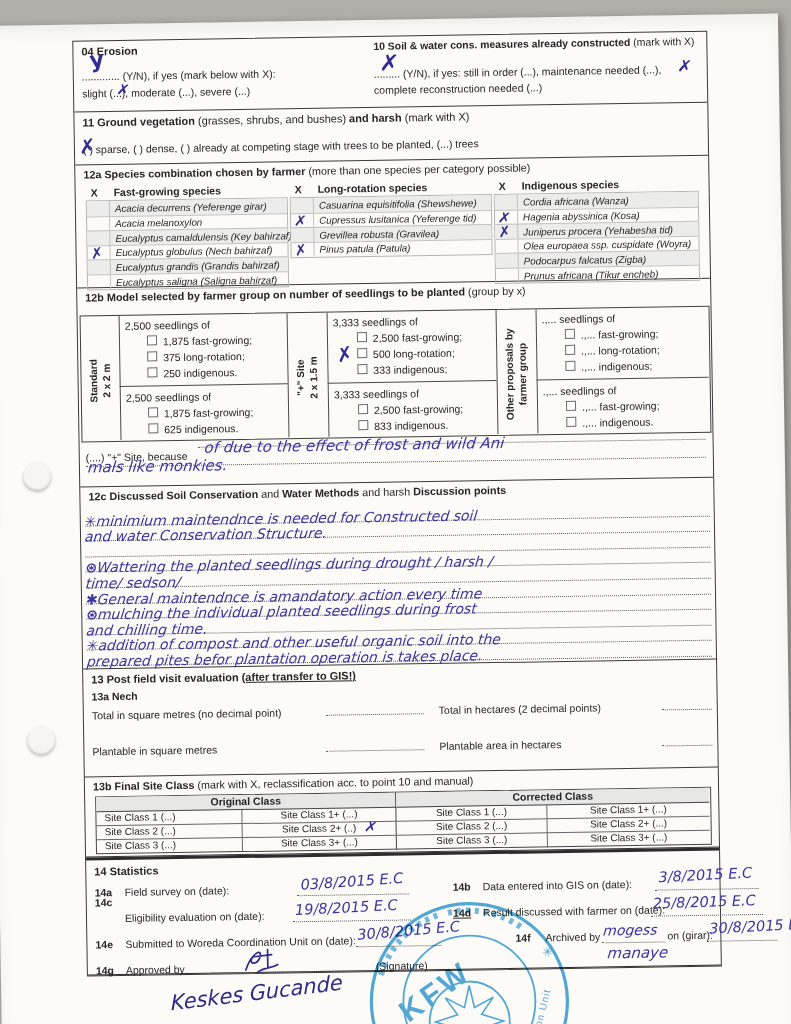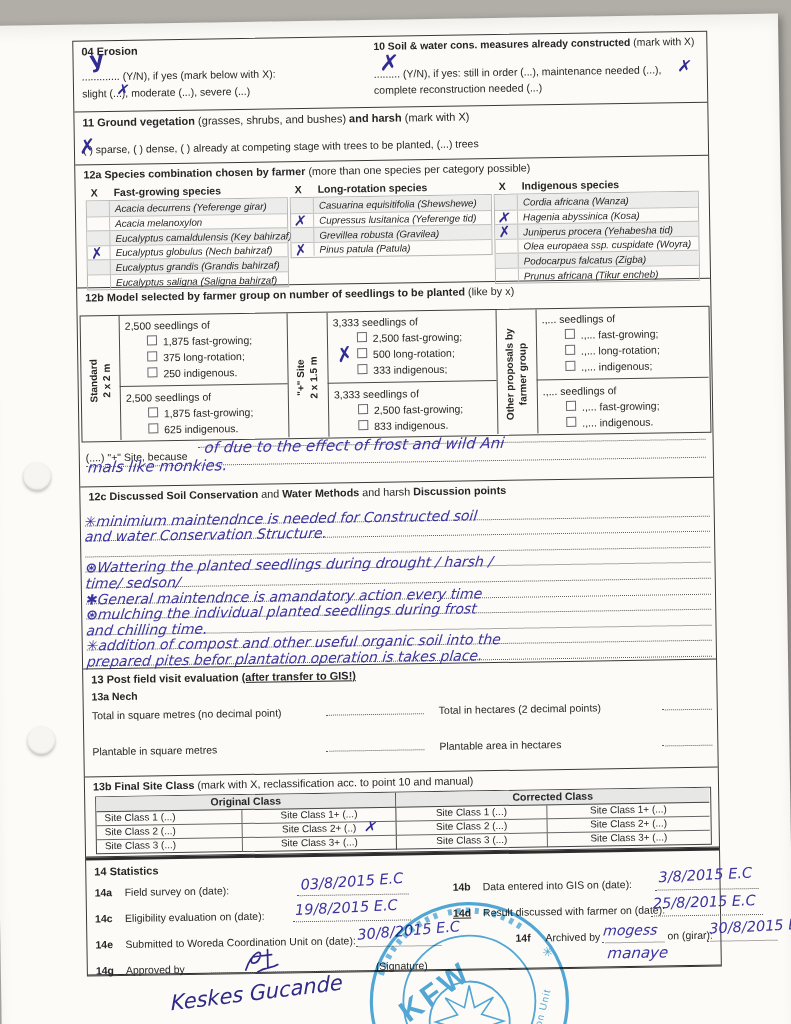--- a/index.html
+++ b/index.html
@@ -162,21 +162,21 @@
           <div class="sp-row" style="top:73px;">
               <div class="xc"></div>
               <div class="nm">Prunus africana (Tikur encheb)</div>
             </div>
         </div>
       </div>
     </div>
 
     <div class="sec" style="top:247px;height:199px;">
       <div class="abs" style="left:8px;top:3px;font-size:10.8px;">
-        <span class="b">12b Model selected by farmer group on number of seedlings to be planted</span><span> (like by x)</span>
+        <span class="b">12b Model selected by farmer group on number of seedlings to be planted</span><span> (group by x)</span>
       </div>
 
       <div class="abs" style="left:2px;top:27px;width:630px;height:127px;border:1.6px solid #3f3f3f;box-sizing:border-box;">
         <div class="vline" style="left:38px;top:0;height:124px;"></div>
         <div class="vline" style="left:206px;top:0;height:124px;"></div>
         <div class="vline" style="left:246px;top:0;height:124px;"></div>
         <div class="vline" style="left:415px;top:0;height:124px;"></div>
         <div class="vline" style="left:455px;top:0;height:124px;"></div>
         <div class="hline" style="left:38px;top:70px;width:168px;"></div>
         <div class="hline" style="left:246px;top:70px;width:169px;"></div>
@@ -313,21 +313,21 @@
 
       <div class="abs b" style="left:8px;top:26px;">14a</div>
       <div class="abs" style="left:38px;top:26px;">Field survey on (date):</div>
       <div class="dotl" style="left:210px;top:38px;width:112px;"></div>
       <div class="hw" style="position:absolute;left:214px;top:17px;font-size:14.5px;transform:rotate(-3deg);">03/8/2015 E.C</div>
       <div class="abs b" style="left:366px;top:26px;">14b</div>
       <div class="abs" style="left:396px;top:26px;">Data entered into GIS on (date):</div>
       <div class="dotl" style="left:568px;top:38px;width:104px;"></div>
       <div class="hw" style="position:absolute;left:572px;top:16px;font-size:14.5px;transform:rotate(-2deg);">3/8/2015 E.C</div>
 
-      <div class="abs b" style="left:8px;top:52px;">14c</div>
+      <div class="abs b" style="left:8px;top:36px;">14c</div>
       <div class="abs" style="left:38px;top:52px;">Eligibility evaluation on (date):</div>
       <div class="dotl" style="left:206px;top:64px;width:118px;"></div>
       <div class="hw" style="position:absolute;left:208px;top:43px;font-size:14.5px;transform:rotate(-2deg);">19/8/2015 E.C</div>
       <div class="abs b" style="left:366px;top:52px;text-decoration:underline;">14d</div>
       <div class="abs" style="left:396px;top:52px;">Result discussed with farmer on (date):</div>
       <div class="dotl" style="left:564px;top:64px;width:112px;"></div>
       <div class="hw" style="position:absolute;left:566px;top:43px;font-size:14.5px;transform:rotate(-1deg);">25/8/2015 E.C</div>
 
       <div class="abs b" style="left:8px;top:78px;">14e</div>
       <div class="abs" style="left:38px;top:78px;">Submitted to Woreda Coordination Unit on (date):</div>

